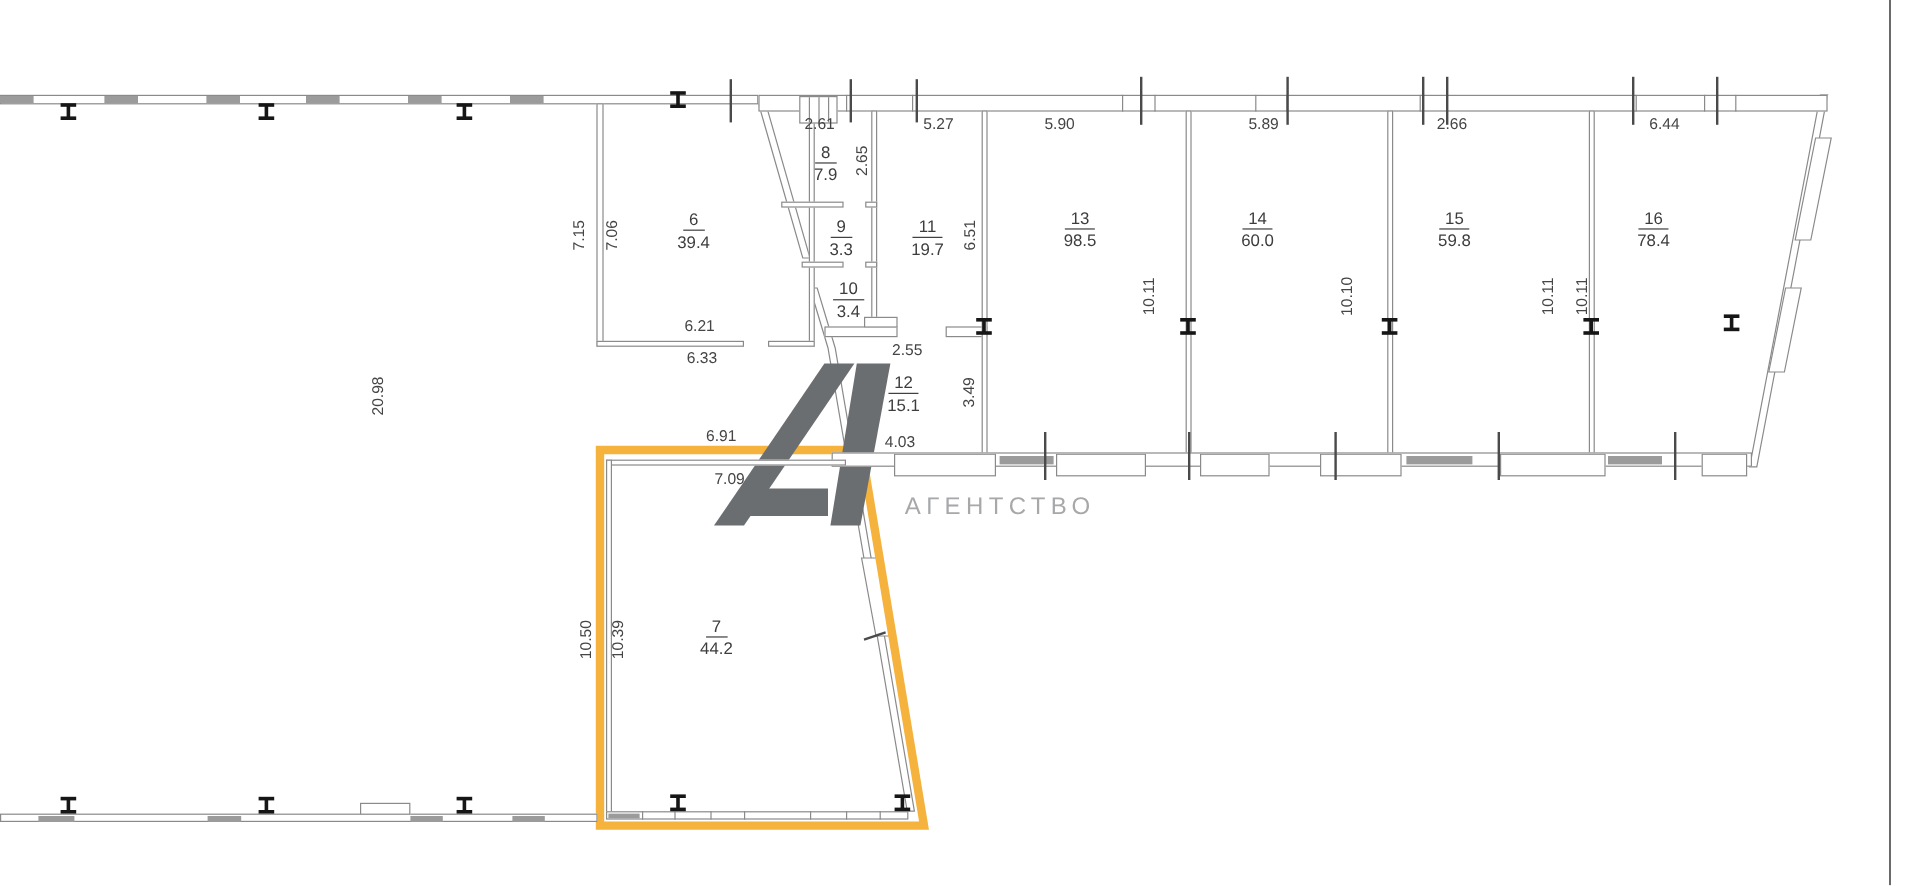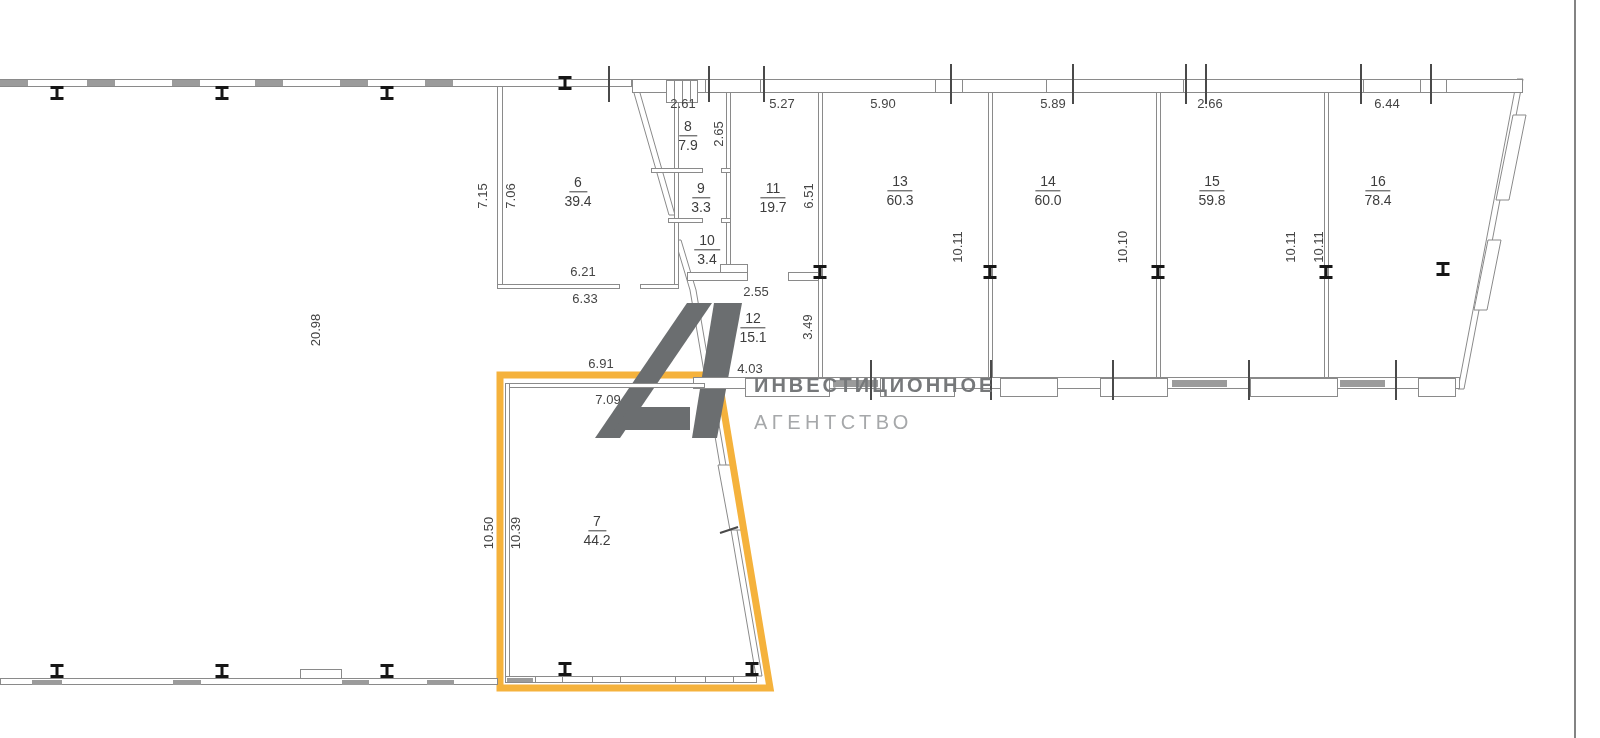--- a/index.html
+++ b/index.html
@@ -206,21 +206,20 @@
   <div class="d dv" style="left:488px;top:533px">10.50</div>
   <div class="d dv" style="left:515px;top:533px">10.39</div>
 
   <div class="rl" style="left:578px;top:192px"><span class="n">6</span><br><span>39.4</span></div>
   <div class="rl" style="left:597px;top:531px"><span class="n">7</span><br><span>44.2</span></div>
   <div class="rl" style="left:688px;top:136px"><span class="n">8</span><br><span>7.9</span></div>
   <div class="rl" style="left:701px;top:198px"><span class="n">9</span><br><span>3.3</span></div>
   <div class="rl" style="left:707px;top:250px"><span class="n">10</span><br><span>3.4</span></div>
   <div class="rl" style="left:773px;top:198px"><span class="n">11</span><br><span>19.7</span></div>
   <div class="rl" style="left:753px;top:328px"><span class="n">12</span><br><span>15.1</span></div>
-  <div class="rl" style="left:900px;top:191px"><span class="n">13</span><br><span>60.3</span></div>
+  <div class="rl" style="left:900px;top:191px"><span class="n">13</span><br><span>98.5</span></div>
   <div class="rl" style="left:1048px;top:191px"><span class="n">14</span><br><span>60.0</span></div>
   <div class="rl" style="left:1212px;top:191px"><span class="n">15</span><br><span>59.8</span></div>
   <div class="rl" style="left:1378px;top:191px"><span class="n">16</span><br><span>78.4</span></div>
 
-  <div class="logo1">ИНВЕСТИЦИОННОЕ</div>
   <div class="logo2">АГЕНТСТВО</div>
 
 </div>
 
 </body></html>

